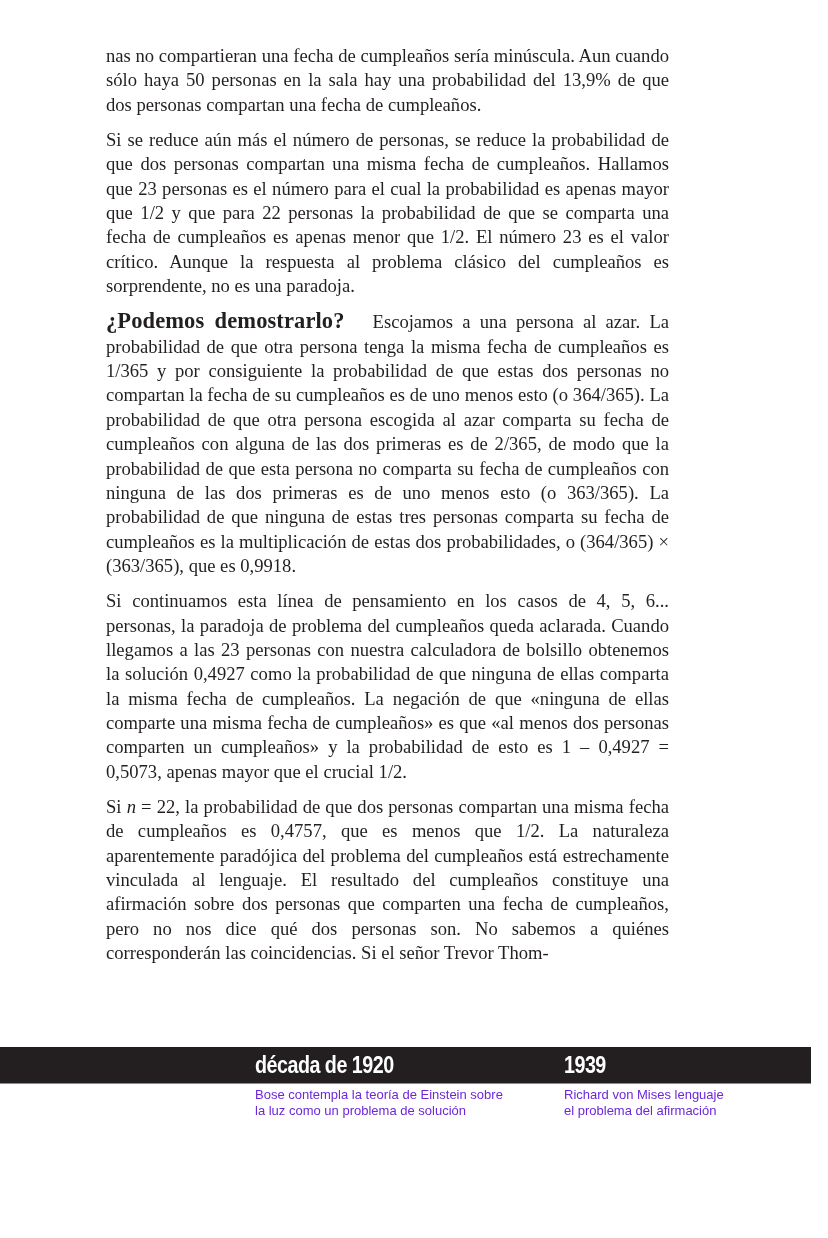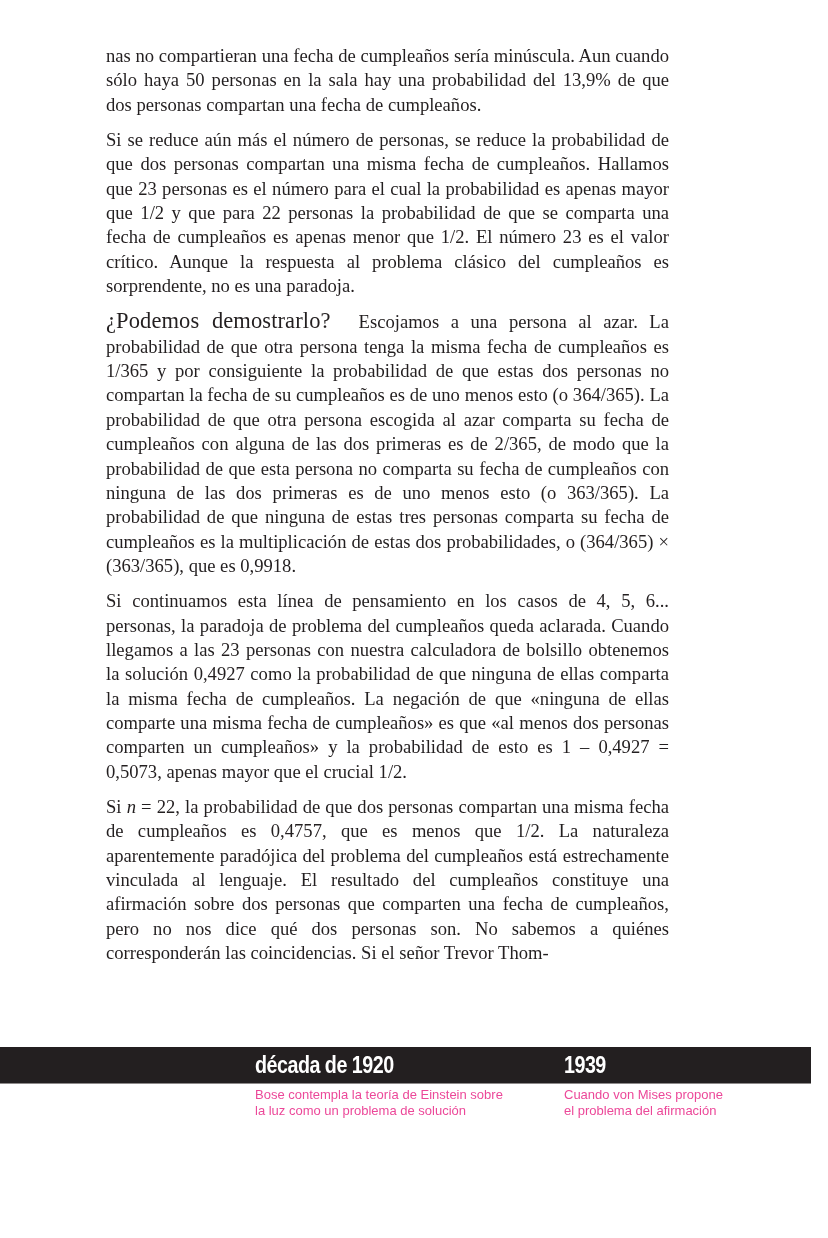--- a/index.html
+++ b/index.html
@@ -22,21 +22,21 @@
       font-family: "Liberation Serif", "DejaVu Serif", serif;
       font-size: 18.6px;
       line-height: 24.35px;
       text-align: justify;
       hyphens: manual;
     }
     .text-column p {
       margin: 0 0 11px 0;
     }
     .lead-heading {
-      font-weight: normal;
+      font-weight: bold;
       font-size: 22.5px;
       margin-right: 28px;
       letter-spacing: 0.1px;
     }
     .italic-var {
       font-style: italic;
     }
     .timeline-band {
       position: absolute;
       left: 0;
@@ -59,21 +59,21 @@
       transform: scaleX(0.82);
       transform-origin: left center;
       white-space: nowrap;
     }
     .timeline-entry-desc {
       position: absolute;
       top: 1087px;
       font-family: "Liberation Sans", "DejaVu Sans", sans-serif;
       font-size: 13px;
       line-height: 16px;
-      color: #ec4899;
+      color: #6d28d9;
       white-space: nowrap;
     }
     .col-a { left: 255px; }
     .col-b { left: 564px; }
   </style>
 </head>
 <body>
 
 <div class="text-column">
   <p>nas no compartieran una fecha de cumpleaños sería minúscula. Aun cuando sólo haya 50 personas en la sala hay una probabilidad del 13,9% de que dos personas compartan una fecha de cumpleaños.</p>
@@ -88,15 +88,15 @@
 <div class="timeline-band"></div>
 
 <div class="timeline-entry-title col-a">década de 1920</div>
 <div class="timeline-entry-desc col-a">
   <div>Bose contempla la teoría de Einstein sobre</div>
   <div>la luz como un problema de solución</div>
 </div>
 
 <div class="timeline-entry-title col-b">1939</div>
 <div class="timeline-entry-desc col-b">
-  <div>Cuando von Mises propone</div>
+  <div>Richard von Mises lenguaje</div>
   <div>el problema del afirmación</div>
 </div>
 
 </body></html>

